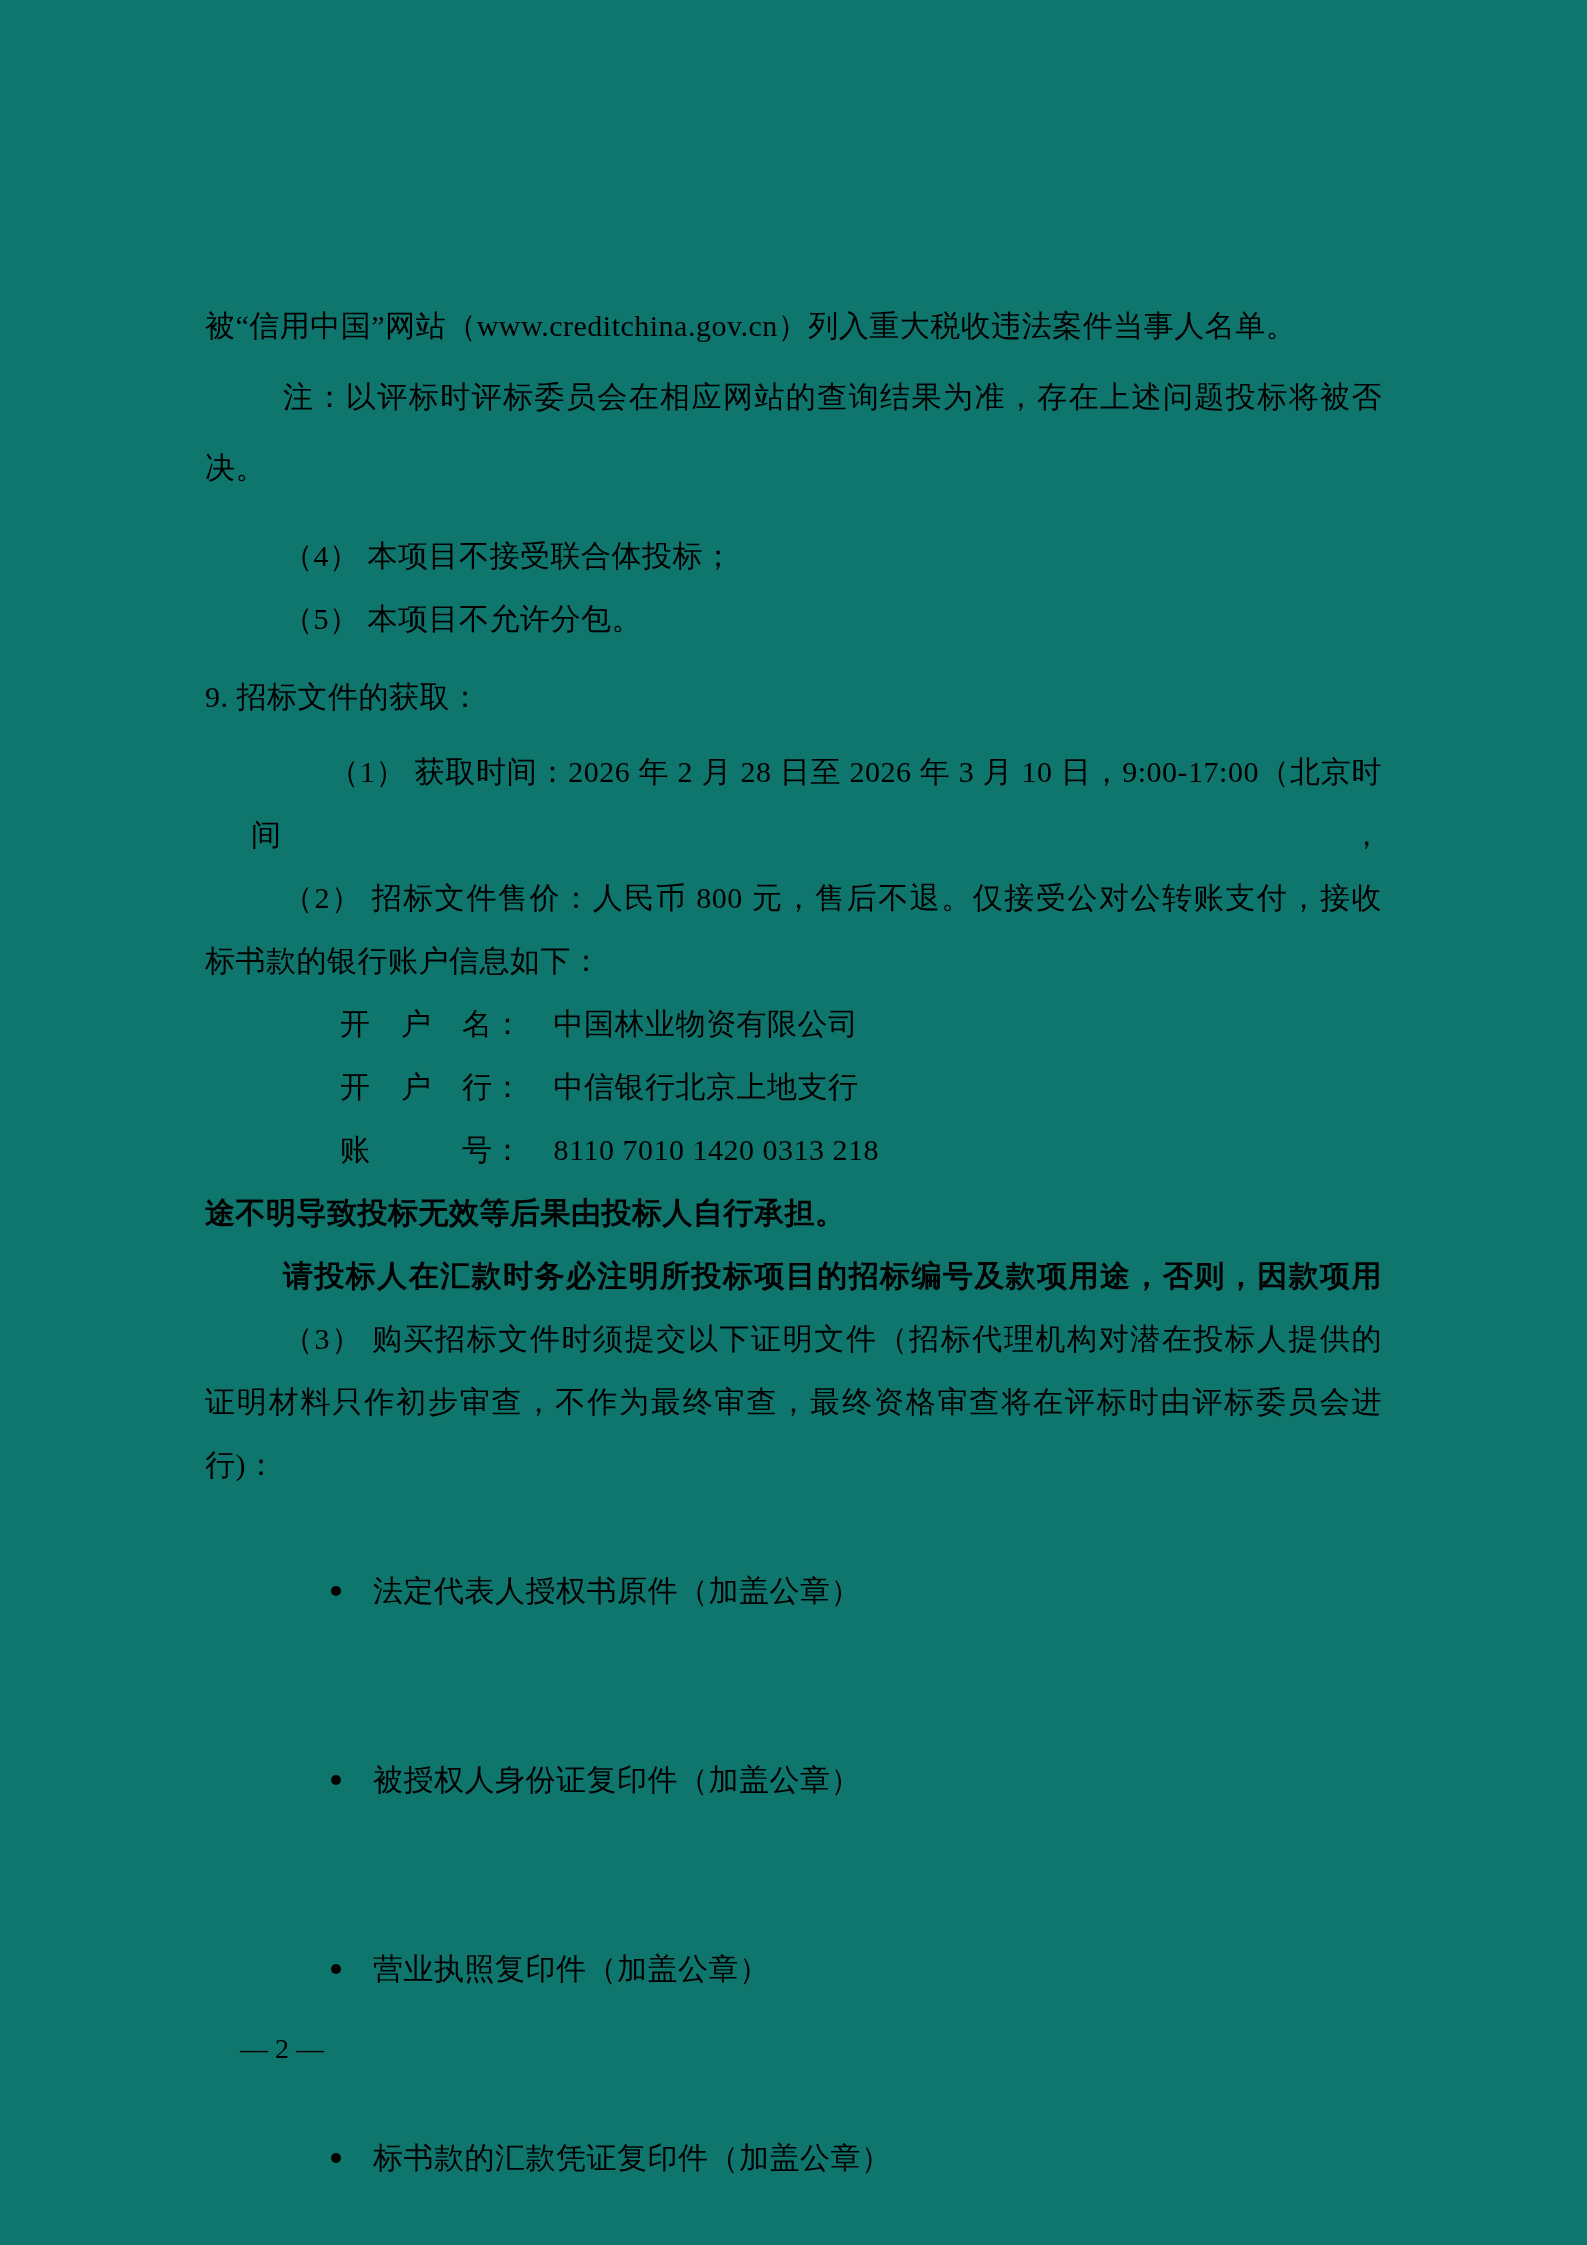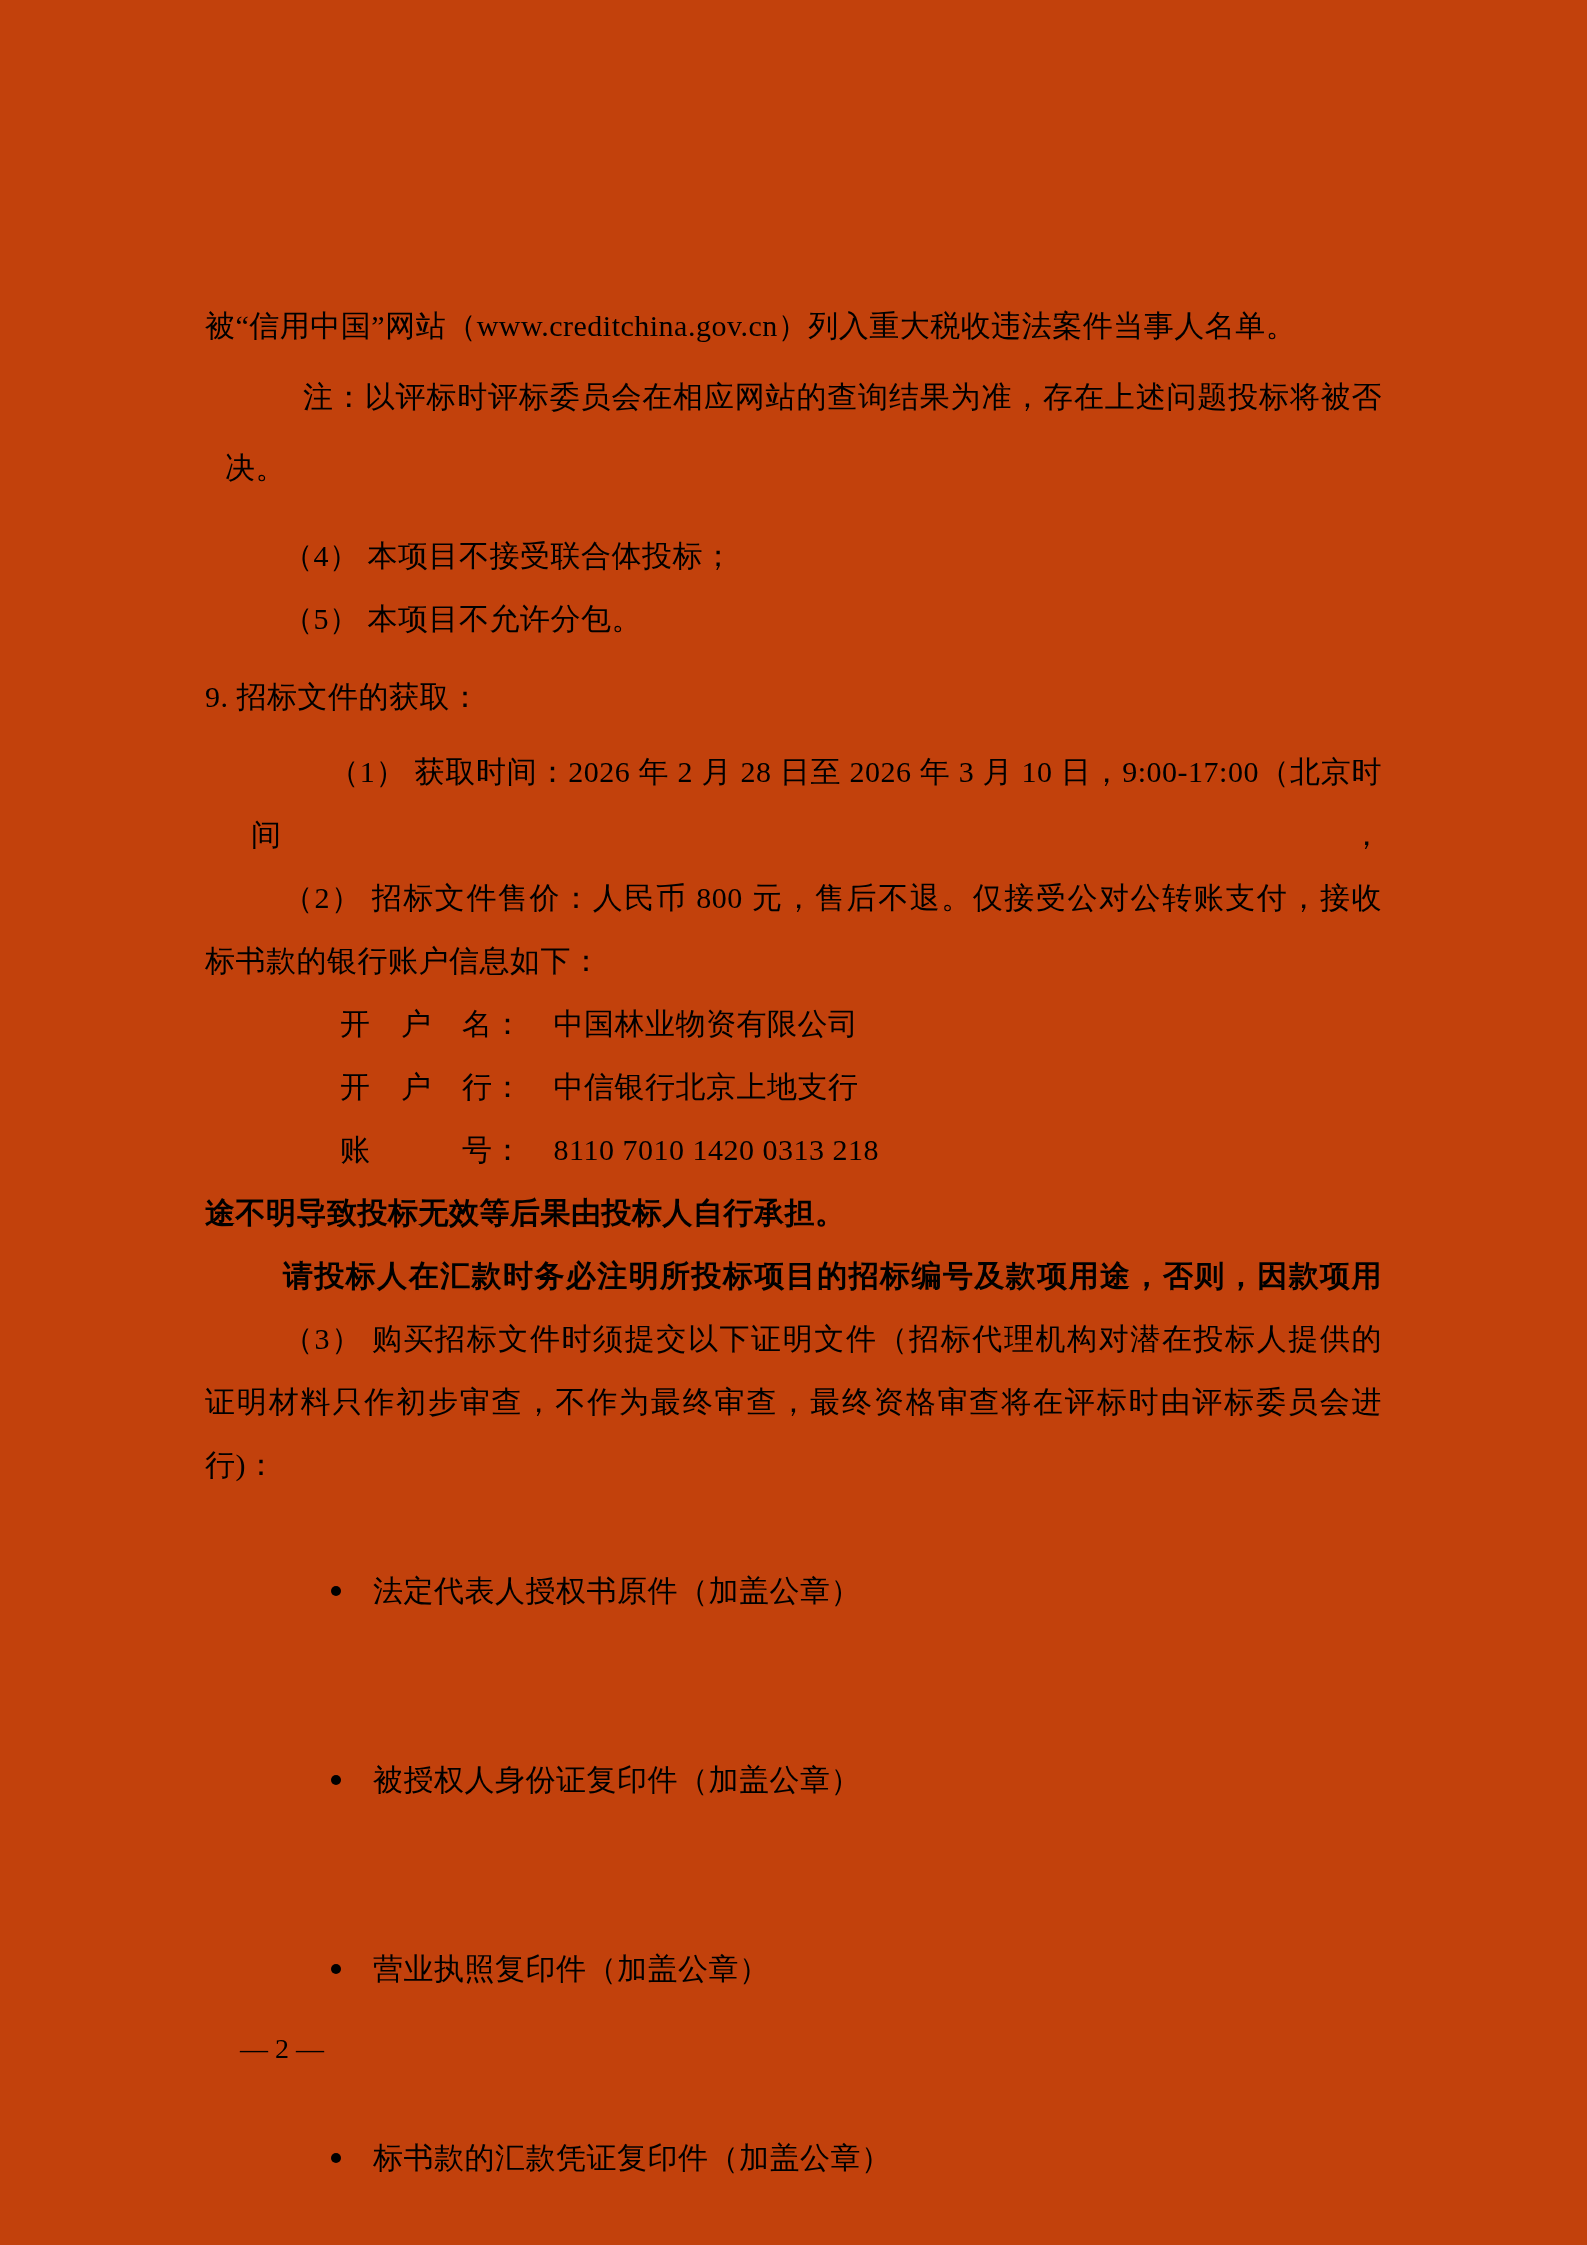--- a/index.html
+++ b/index.html
@@ -1,39 +1,39 @@
 <!DOCTYPE html>
 <html><head>
 <meta charset="utf-8">
 <style>
   html,body{margin:0;padding:0;background:#e8e8e8;}
   .page{
     position:relative;
     width:1587px;height:2245px;
-    background:#c2410c;
+    background:#0f766e;
     font-family:"Liberation Serif","DejaVu Serif",serif;
     color:#000;
     overflow:hidden;
   }
   .content{
     position:absolute;
     left:205px;top:294px;
     width:1177px;
   }
   .ln{
     font-size:30px;
     line-height:63px;
     letter-spacing:0.5px;
   }
   .pre{white-space:pre;}
   .ind{text-indent:78px;}
   .j{text-align:justify;text-align-last:justify;-moz-text-align-last:justify;text-justify:inter-ideograph;}
   .b{font-weight:bold;}
   .acct{padding-left:135px;white-space:pre;}
-  .mt8{margin-top:8px;margin-left:20px;}
+  .mt8{margin-top:8px;}
   .mt15{margin-top:15px;}
   .mt12{margin-top:12px;margin-left:46px;}
   .mt25{margin-top:25px;}
   .bullet{padding-left:78px;white-space:pre;}
   .dot{
     display:inline-block;
     width:10px;height:10px;
     border-radius:50%;
     background:#000;
     margin-right:32px;

